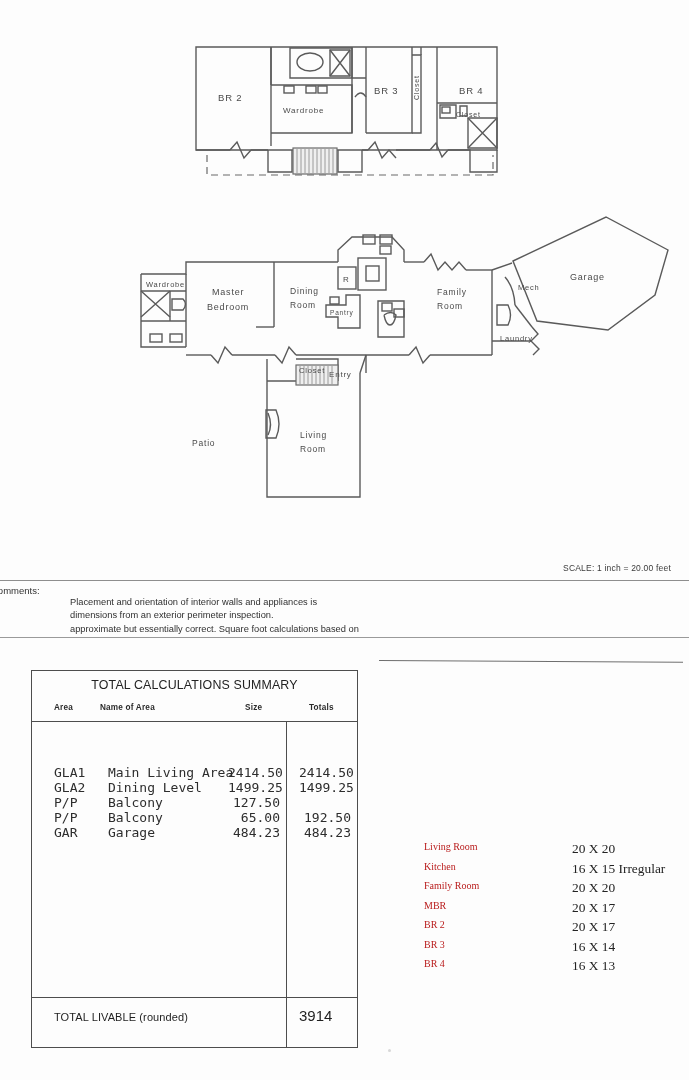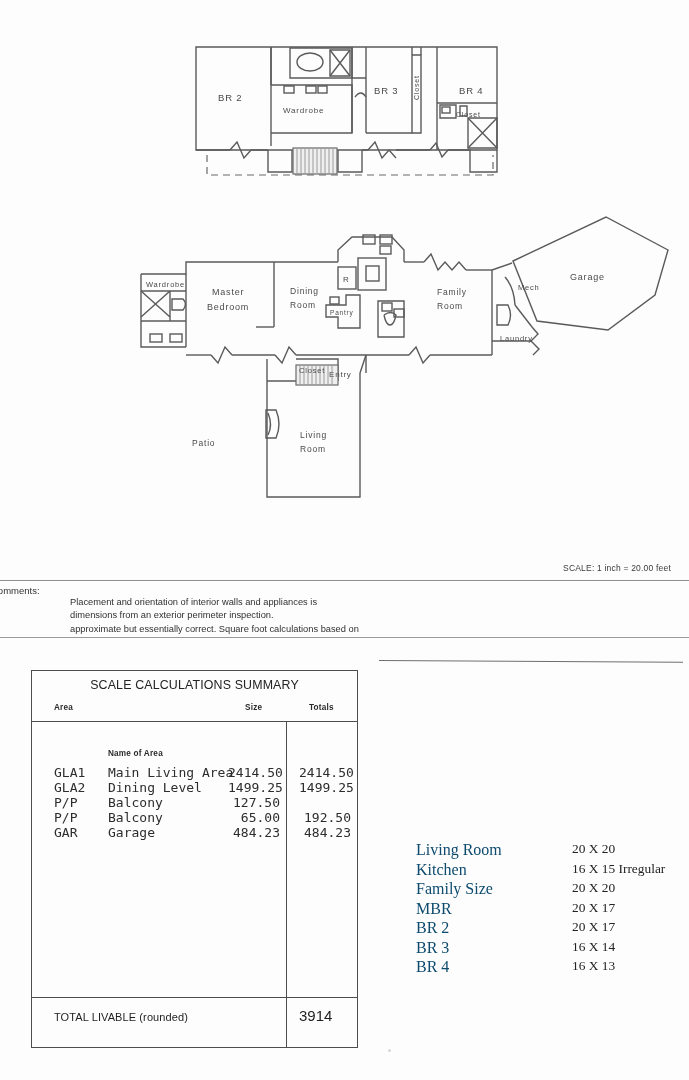--- a/index.html
+++ b/index.html
@@ -64,21 +64,21 @@
     background:transparent;
   }
   #table-title{
     position:absolute;left:0;top:7px;width:325px;
     text-align:center;font-size:12.4px;color:#232323;
     letter-spacing:.15px;
   }
   .thead{position:absolute;top:32px;left:0;width:325px;height:15px;}
   .thead span{position:absolute;font-size:8.2px;font-weight:bold;color:#2b2b2b;letter-spacing:.2px;}
   .th-area{left:22px;}
-  .th-name{left:76px;margin-top:46px;}
+  .th-name{left:68px;}
   .th-size{left:213px;}
   .th-totals{left:277px;}
   #head-rule{
     position:absolute;left:0;top:50px;width:325px;height:0;
     border-top:1.3px solid #4d4d4d;
   }
   #col-divider{
     position:absolute;left:254px;top:50px;width:0;height:326px;
     border-left:1.3px solid #4d4d4d;
   }
@@ -104,23 +104,23 @@
     position:absolute;left:267px;top:336px;width:52px;
     font-size:15px;color:#1f1f1f;
   }
 
   
   #room-dims{
     position:absolute;left:408px;top:841px;width:262px;
   }
   .dim-row{height:19.5px;position:relative;}
   .dim-name{
-    position:absolute;left:8px;top:0;
+    position:absolute;left:16px;top:0;
     font-family:"Liberation Serif",serif;
-    font-size:16px;color:#0c4a6e;
+    font-size:10px;color:#b91c1c;
   }
   .dim-value{
     position:absolute;left:148px;top:0;
     font-family:"Liberation Serif",serif;
     font-size:13.4px;color:#232323;white-space:nowrap;margin-left:16px;
   }
 
   
   #speck{
     position:absolute;left:388px;top:1049px;width:3px;height:3px;
@@ -303,21 +303,21 @@
   <div id="comments-text">
     <div>Placement and orientation of interior walls and appliances is</div>
     <div>dimensions from an exterior perimeter inspection.</div>
     <div>approximate but essentially correct. Square foot calculations based on</div>
   </div>
   <div id="comments-bottom-rule"></div>
 
   <div id="right-rule"></div>
 
   <div id="area-table">
-    <div id="table-title">SCALE CALCULATIONS SUMMARY</div>
+    <div id="table-title">TOTAL CALCULATIONS SUMMARY</div>
 
     <div class="thead">
       <span class="th-area">Area</span>
       <span class="th-name">Name of Area</span>
       <span class="th-size">Size</span>
       <span class="th-totals">Totals</span>
     </div>
     <div id="head-rule"></div>
     <div id="col-divider"></div>
 
@@ -360,21 +360,21 @@
   <div id="room-dims">
     <div class="dim-row">
       <span class="dim-name">Living Room</span>
       <span class="dim-value">20 X 20</span>
     </div>
     <div class="dim-row">
       <span class="dim-name">Kitchen</span>
       <span class="dim-value">16 X 15 Irregular</span>
     </div>
     <div class="dim-row">
-      <span class="dim-name">Family Size</span>
+      <span class="dim-name">Family Room</span>
       <span class="dim-value">20 X 20</span>
     </div>
     <div class="dim-row">
       <span class="dim-name">MBR</span>
       <span class="dim-value">20 X 17</span>
     </div>
     <div class="dim-row">
       <span class="dim-name">BR 2</span>
       <span class="dim-value">20 X 17</span>
     </div>

